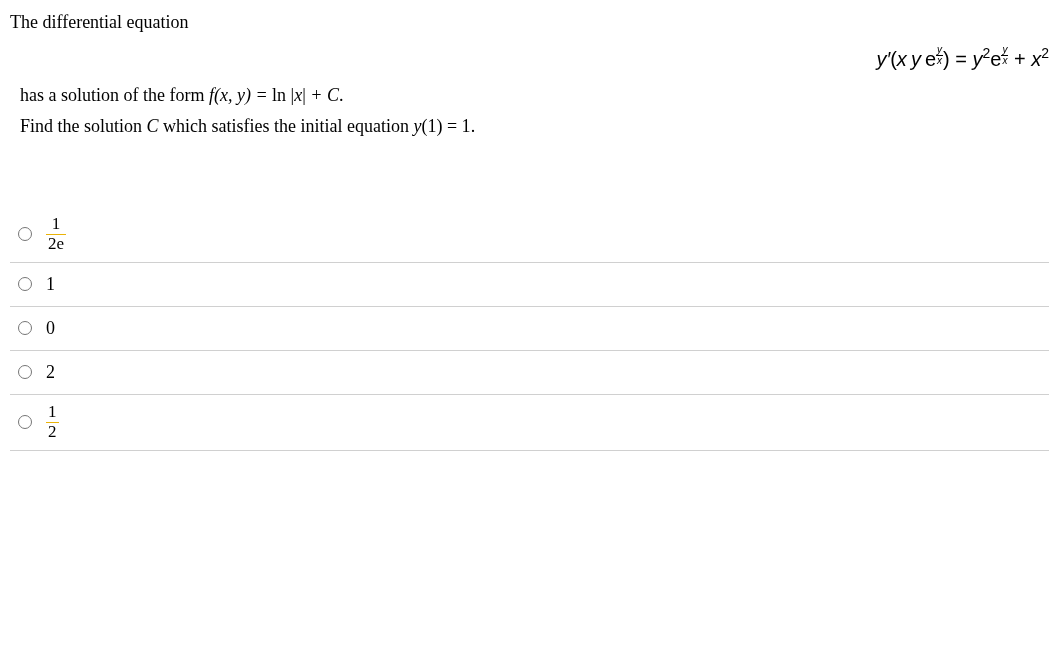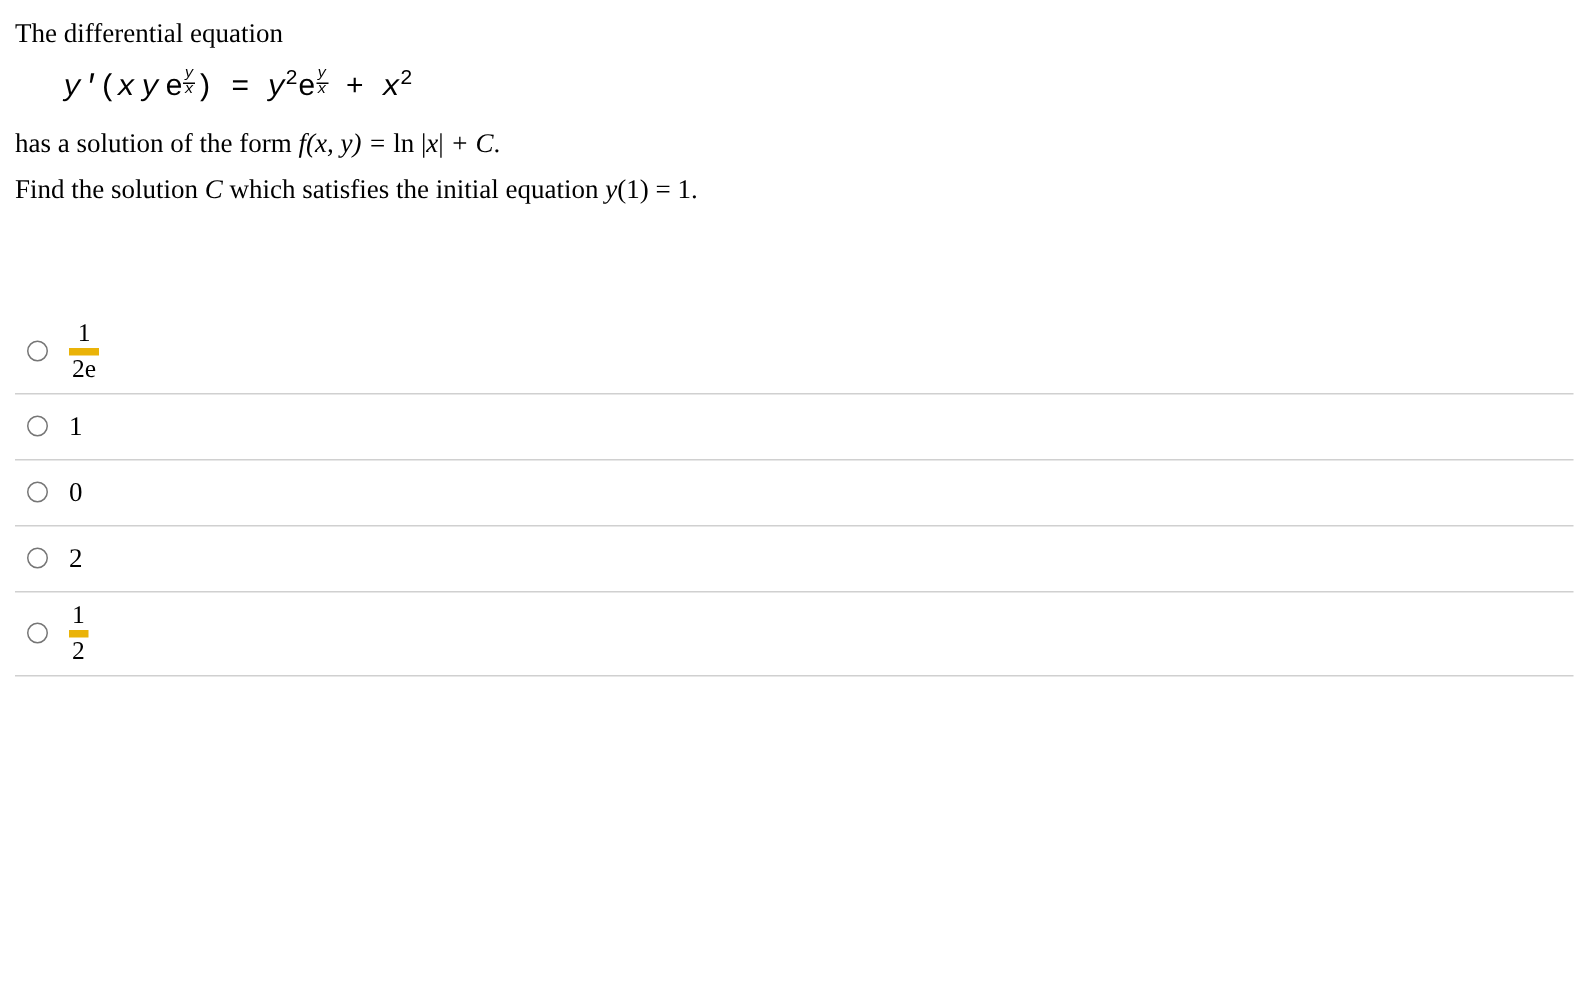--- a/index.html
+++ b/index.html
@@ -8,25 +8,26 @@
       padding: 8px 10px;
       font-family: 'Times New Roman', serif;
       font-size: 18px;
       color: #000;
       background: #fff;
       width: 1059px;
     }
     .intro { margin: 4px 0 12px 0; }
     .equation-box {
       margin: 12px 0 14px 32px;
-      font-family: Liberation Mono, monospace;
+      font-family: Liberation Sans, sans-serif;
       font-size: 20px;
       font-style: italic;
+      text-align: right;
     }
-    .para { margin: 10px 0; }
+    .para { margin: 10px 10px; }
     .options { margin-top: 70px; }
     .option-row {
       display: flex;
       align-items: center;
       border-bottom: 1px solid #d0d0d0;
       padding: 0 8px;
       min-height: 44px;
     }
     .option-row.tall { min-height: 56px; }
     .radio {
@@ -47,21 +48,21 @@
     .opt-label.math { font-style: italic; }
     .frac {
       display: inline-flex;
       flex-direction: column;
       align-items: center;
       vertical-align: middle;
       font-size: 17px;
       line-height: 1.1;
     }
     .frac .num { padding: 0 2px; }
-    .frac .den { border-top: 5px solid #eab308; padding: 0 2px; }
+    .frac .den { border-top: 1px solid #eab308; padding: 0 2px; }
     .sup { font-size: 0.7em; vertical-align: super; }
     .sfrac {
       display: inline-flex;
       flex-direction: column;
       align-items: center;
       vertical-align: 0.5em;
       font-size: 10px;
       line-height: 1;
       font-style: italic;
     }

